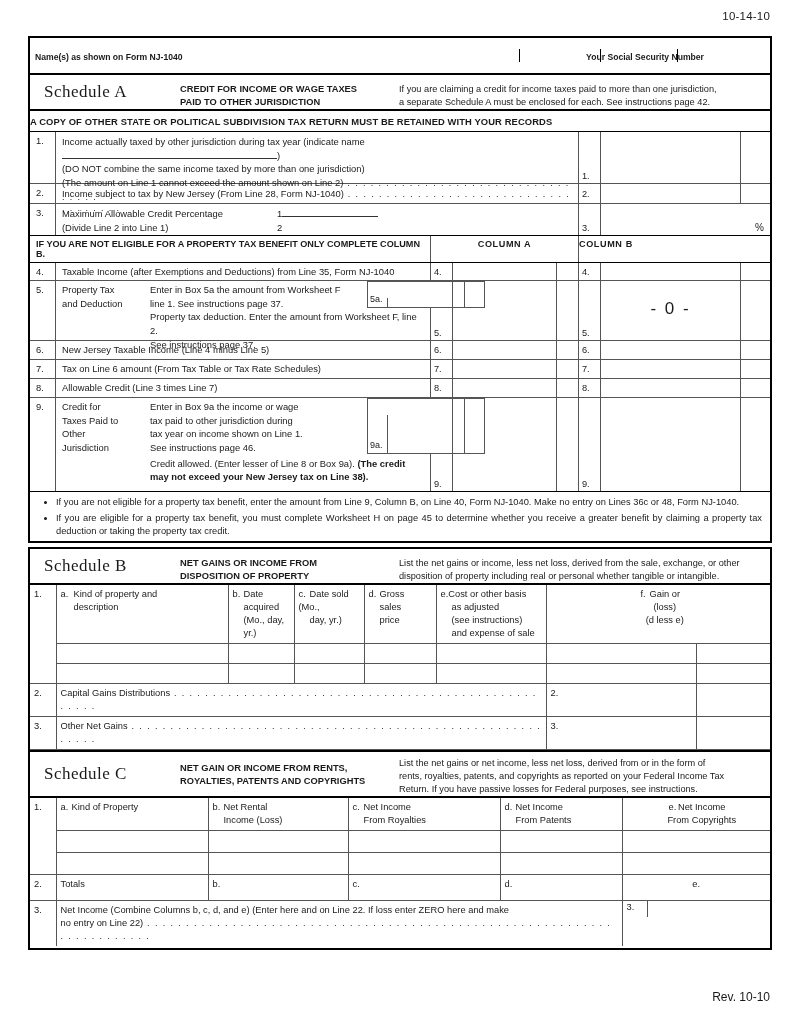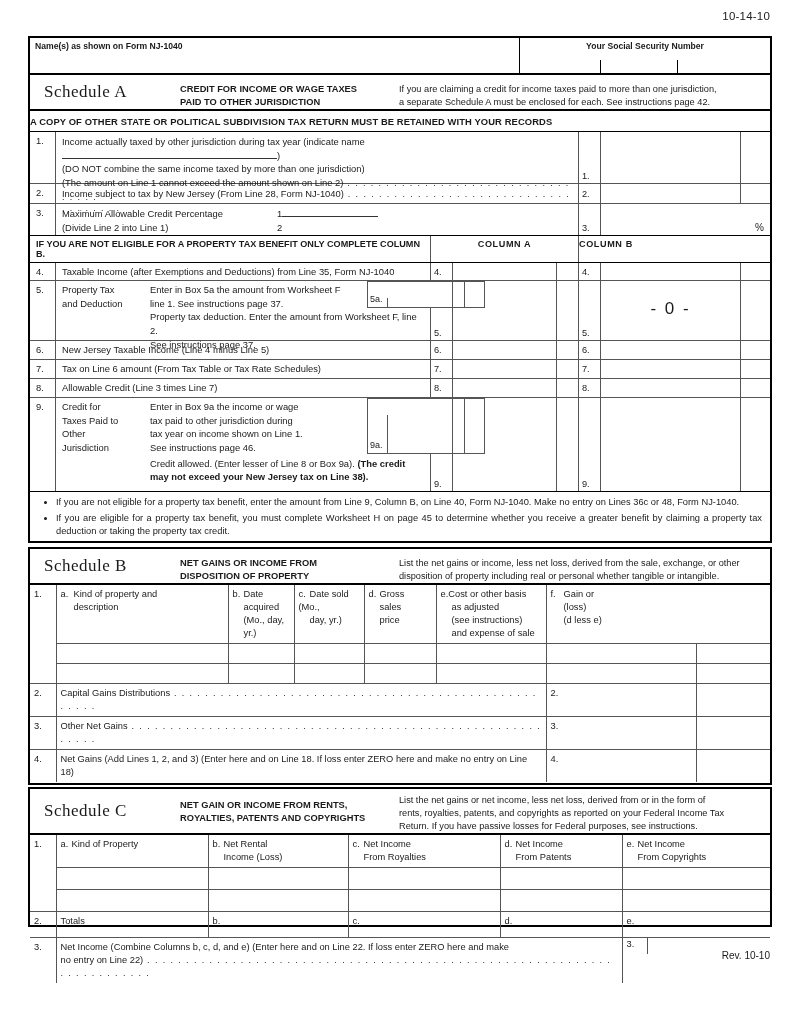--- a/index.html
+++ b/index.html
@@ -17,37 +17,37 @@
   
   .row { display:flex; }
   .b { font-weight:bold; }
   .ctr { text-align:center; }
 
   .topdate {
     position:absolute; right:30px; top:10px;
     font-size:11.5px; letter-spacing:.2px;
   }
   .revnote {
-    position:absolute; right:30px; top:950px;
-    font-size:10px;
+    position:absolute; right:30px; top:990px;
+    font-size:12px;
   }
 
   
   .frame {
     position:absolute; left:28px; width:744px;
     border:2.2px solid #000;
     background:#fff;
   }
   #name-frame { top:36px;  height:39px; }
   #schedA     { top:73px;  height:470px; }
   #schedB     { top:547px; height:238px; }
-  #schedC     { top:787px; height:140px; }
-
-  
-  .namebox { display:flex; height:100%; }
+  #schedC     { top:750px; height:200px; }
+
+  
+  .namebox { display:flex; height:100%;align-items:center; }
   .name-left { flex:0 0 490px; position:relative; border-right:1.6px solid #000; }
   .name-right { flex:1 1 auto; position:relative; }
   .minilabel { font-size:8.6px; font-weight:bold; padding:3px 0 0 5px; }
   .ssn-tick { position:absolute; bottom:0; width:0; border-left:1.1px solid #000; height:13px; }
 
   
   .sched-banner { display:flex; align-items:stretch; border-bottom:2.2px solid #000; }
   .sched-word {
     flex:0 0 150px;
     font-family:"Liberation Serif", serif;
@@ -110,21 +110,21 @@
   .bullets ul { margin:0; padding-left:14px; }
   .bullets.just { text-align:justify; }
 
   
   .tbl { width:100%; border-collapse:collapse; table-layout:fixed; }
   .tbl td { border:1.3px solid #555; font-size:9.3px; vertical-align:top; padding:3px 4px; line-height:1.4; }
   .tbl .hdrcell { line-height:1.4; }
   .ltr { display:inline-block; width:13px; }
   .ltr2 { display:inline-block; width:11px; }
   .noL { border-left:none !important; }
-  .noR { border-right:none !important; }
+  .noR { border-right:none !important;text-align:center; }
   .noT { border-top:none !important; }
   .noB { border-bottom:none !important; }
 </style>
 </head>
 <body>
 
 <div class="page">
 
   <div class="topdate">10-14-10</div>
 

